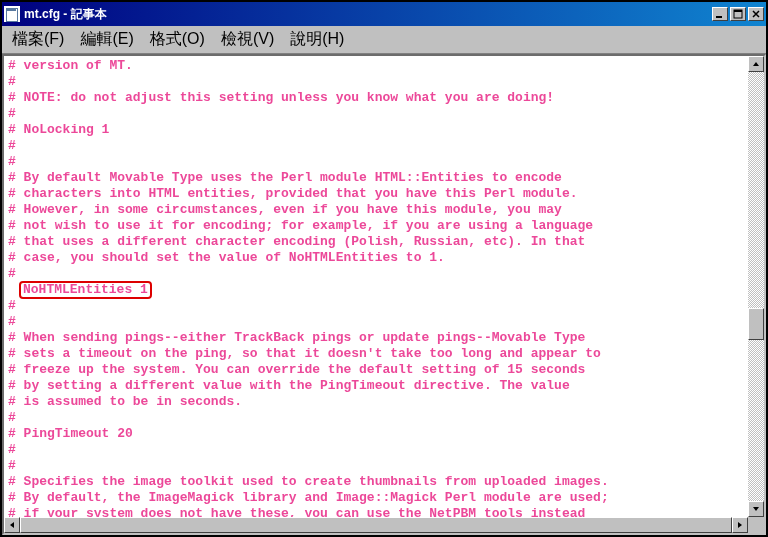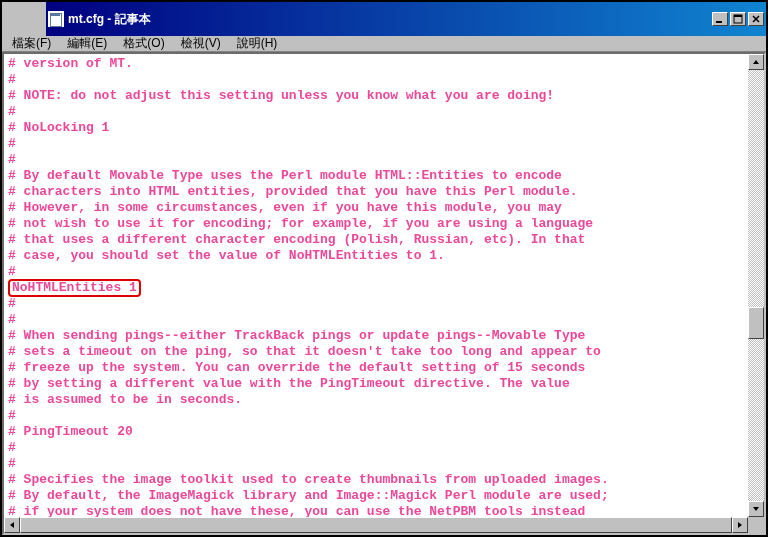--- a/index.html
+++ b/index.html
@@ -1,30 +1,30 @@
 <!DOCTYPE html>
 <html><head>
 <meta charset="utf-8">
 <style>
 * { box-sizing: border-box; margin: 0; padding: 0; }
 body { font-family: Arial, sans-serif; background: #000; width: 768px; height: 537px; overflow: hidden; }
 .window { width: 766px; height: 535px; margin: 1px; background: #c0c0c0; border: 1px solid #000; display: flex; flex-direction: column; }
-.titlebar { background: linear-gradient(to right, #000080, #1084d0); height: 34px; display: flex; align-items: center; padding: 0 2px; margin-left: 44px; }
+.titlebar { background: linear-gradient(to right, #000080, #1084d0); height: 24px; display: flex; align-items: center; padding: 0 2px; }
 .titlebar-icon { width: 16px; height: 16px; background: #fff; margin-right: 4px; position: relative; }
 .titlebar-icon::before { content: ""; position: absolute; top: 2px; left: 2px; width: 10px; height: 12px; background: #fff; border: 1px solid #5a7aa0; }
 .titlebar-icon::after { content: ""; position: absolute; top: 2px; left: 2px; width: 10px; height: 3px; background: #5a7aa0; }
 .titlebar-text { color: #fff; font-size: 12px; font-weight: bold; flex: 1; }
 .winbtns { display: flex; gap: 2px; }
 .winbtn { width: 16px; height: 14px; background: #c0c0c0; border: 1px solid #fff; border-right-color: #404040; border-bottom-color: #404040; font-family: Arial; font-size: 9px; font-weight: bold; line-height: 12px; text-align: center; cursor: pointer; display: flex; align-items: center; justify-content: center; }
 .winbtn svg { width: 10px; height: 10px; }
-.menubar { background: #c0c0c0; height: 16px; display: flex; align-items: center; padding: 0 2px; font-size: 12px; border-bottom: 1px solid #808080; }
+.menubar { background: #c0c0c0; height: 28px; display: flex; align-items: center; padding: 0 2px; font-size: 16px; border-bottom: 1px solid #808080; }
 .menuitem { padding: 2px 8px; cursor: pointer; }
 .content-wrap { flex: 1; border: 2px inset #c0c0c0; background: #fff; display: flex; flex-direction: column; position: relative; overflow: hidden; }
 .content { flex: 1; background: #fff; padding: 2px 4px; font-family: "Courier New", monospace; font-size: 13px; font-weight: bold; line-height: 16px; color: #ec4899; white-space: pre; overflow: hidden; position: relative; }
-.highlight { border: 2px solid #d00; border-radius: 4px; padding: 0 2px; display: inline-block; line-height: 14px; margin: -1px 0; }
+.highlight { border: 2px solid #d00; border-radius: 4px; padding: 0 2px; display: inline-block; line-height: 14px; margin: -1px 11px; }
 .vscroll { position: absolute; right: 0; top: 0; bottom: 16px; width: 16px; background: #c0c0c0; display: flex; flex-direction: column; }
 .hscroll { position: absolute; left: 0; right: 16px; bottom: 0; height: 16px; background: #c0c0c0; display: flex; }
 .sbtn { width: 16px; height: 16px; background: #c0c0c0; border: 1px solid #fff; border-right-color: #404040; border-bottom-color: #404040; display: flex; align-items: center; justify-content: center; cursor: pointer; }
 .sbtn svg { width: 8px; height: 8px; }
 .strack { flex: 1; background: repeating-conic-gradient(#c0c0c0 0 25%, #fff 0 50%) 0 0/2px 2px; position: relative; }
 .sthumb-v { position: absolute; left: 0; right: 0; height: 32px; top: 55%; background: #c0c0c0; border: 1px solid #fff; border-right-color: #404040; border-bottom-color: #404040; cursor: pointer; }
 .sthumb-h { position: absolute; top: 0; bottom: 0; left: 0; right: 0; background: #c0c0c0; border: 1px solid #fff; border-right-color: #404040; border-bottom-color: #404040; cursor: pointer; }
 .corner { position: absolute; right: 0; bottom: 0; width: 16px; height: 16px; background: #c0c0c0; }
 </style>
 </head>

